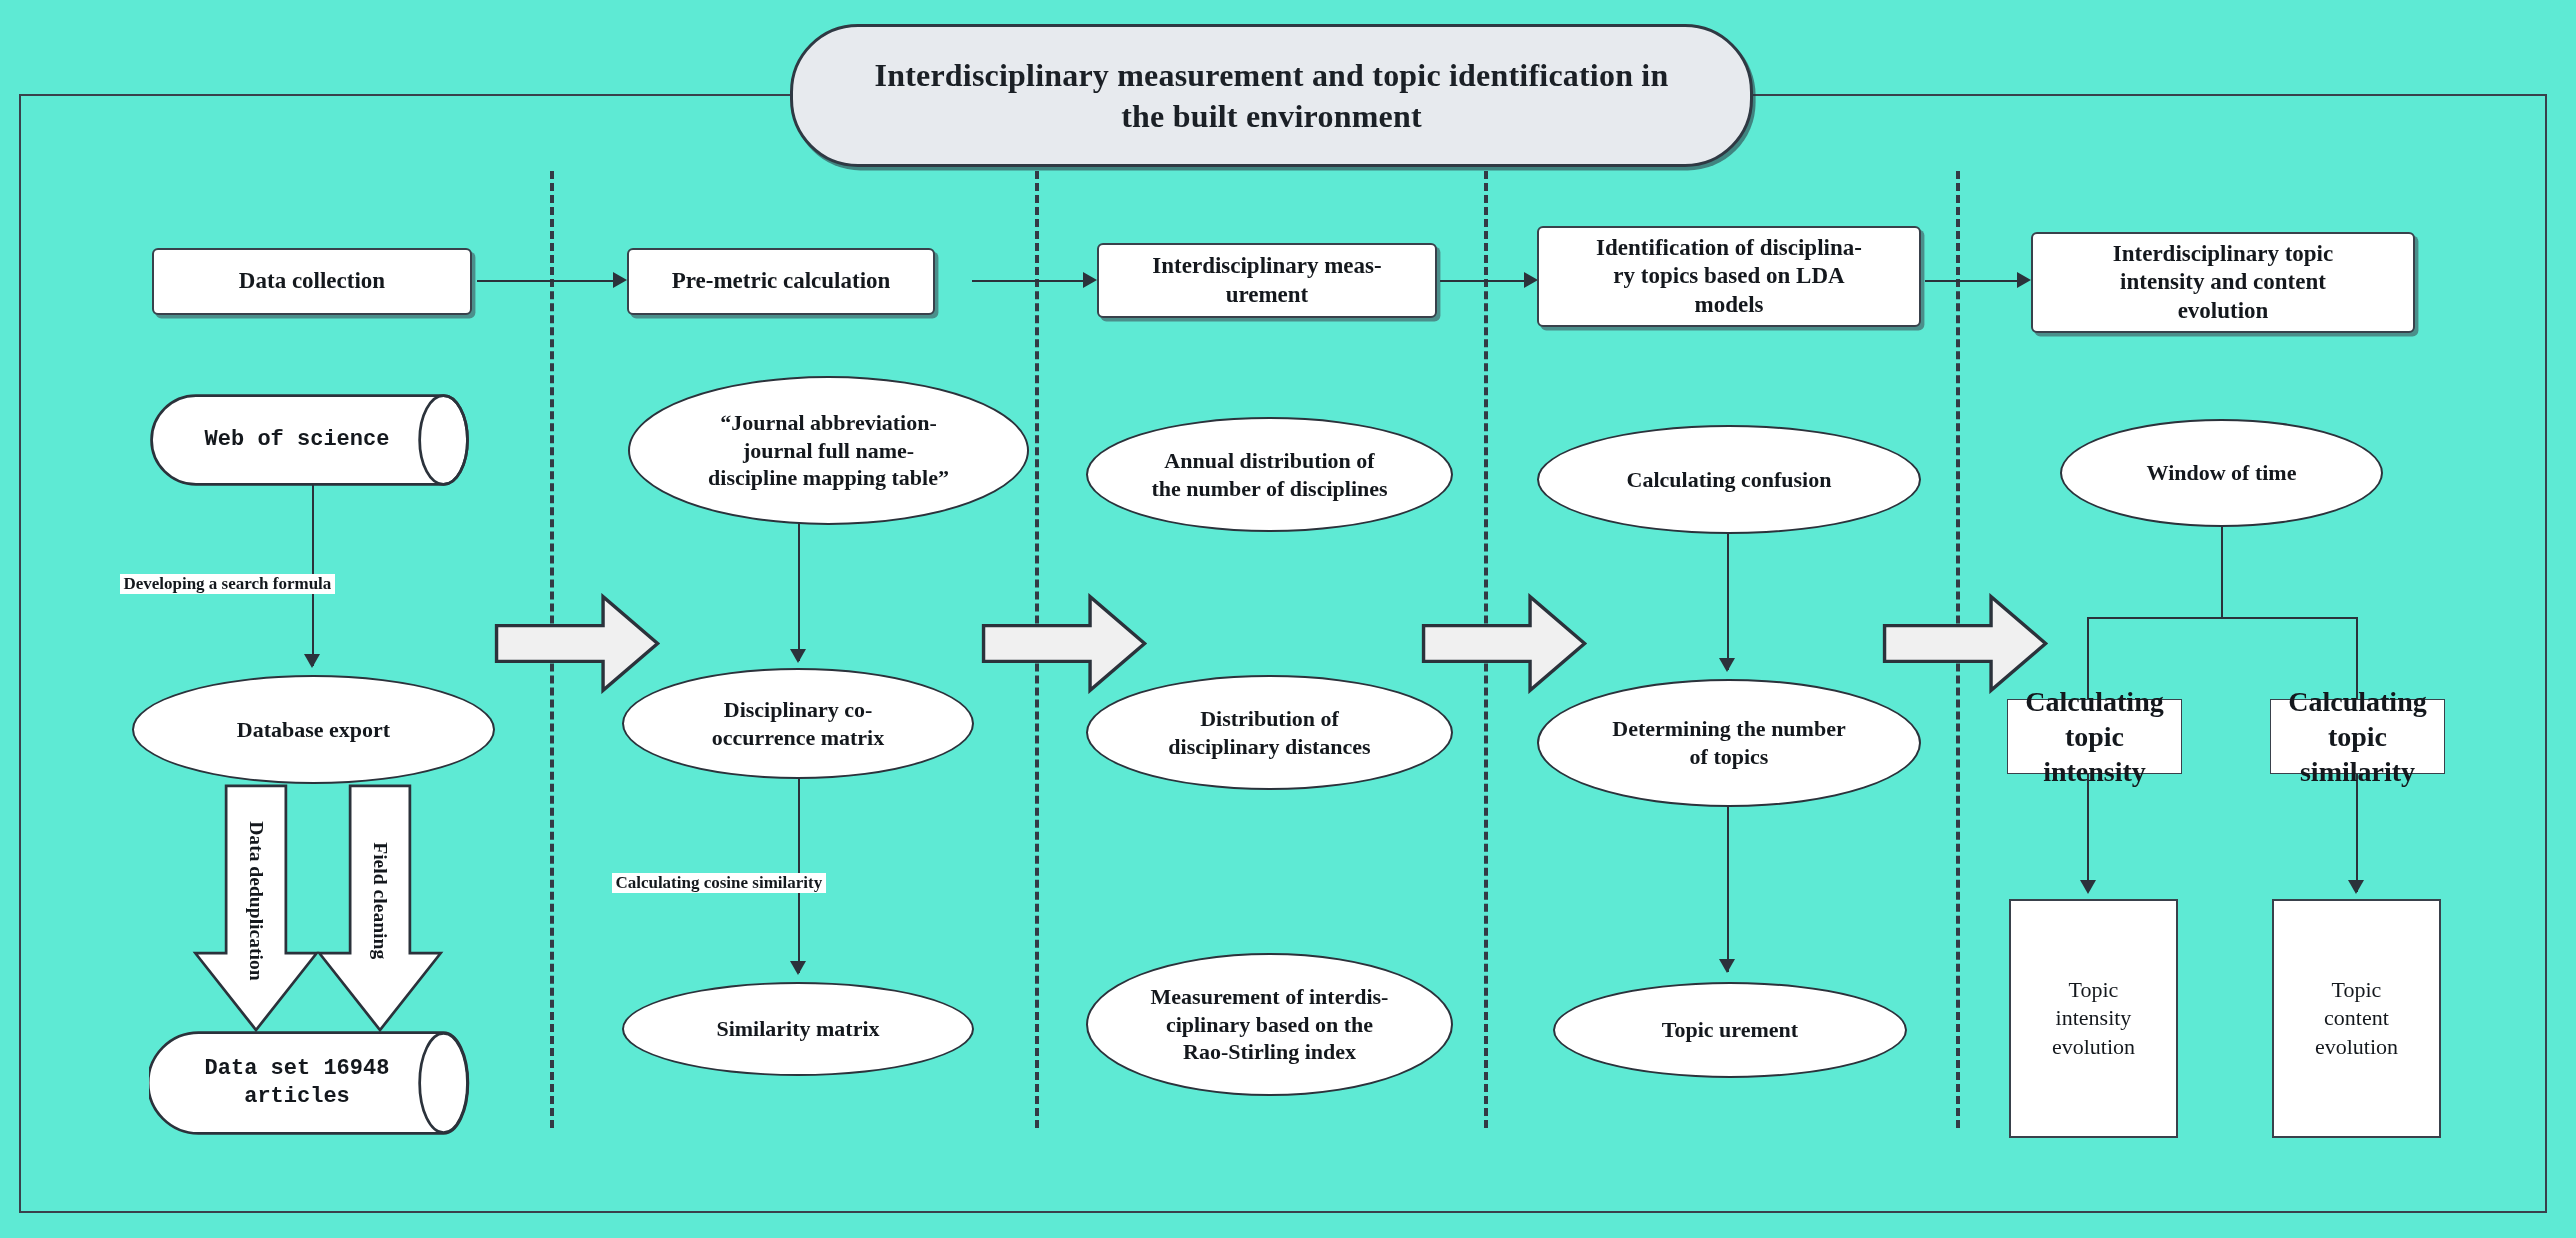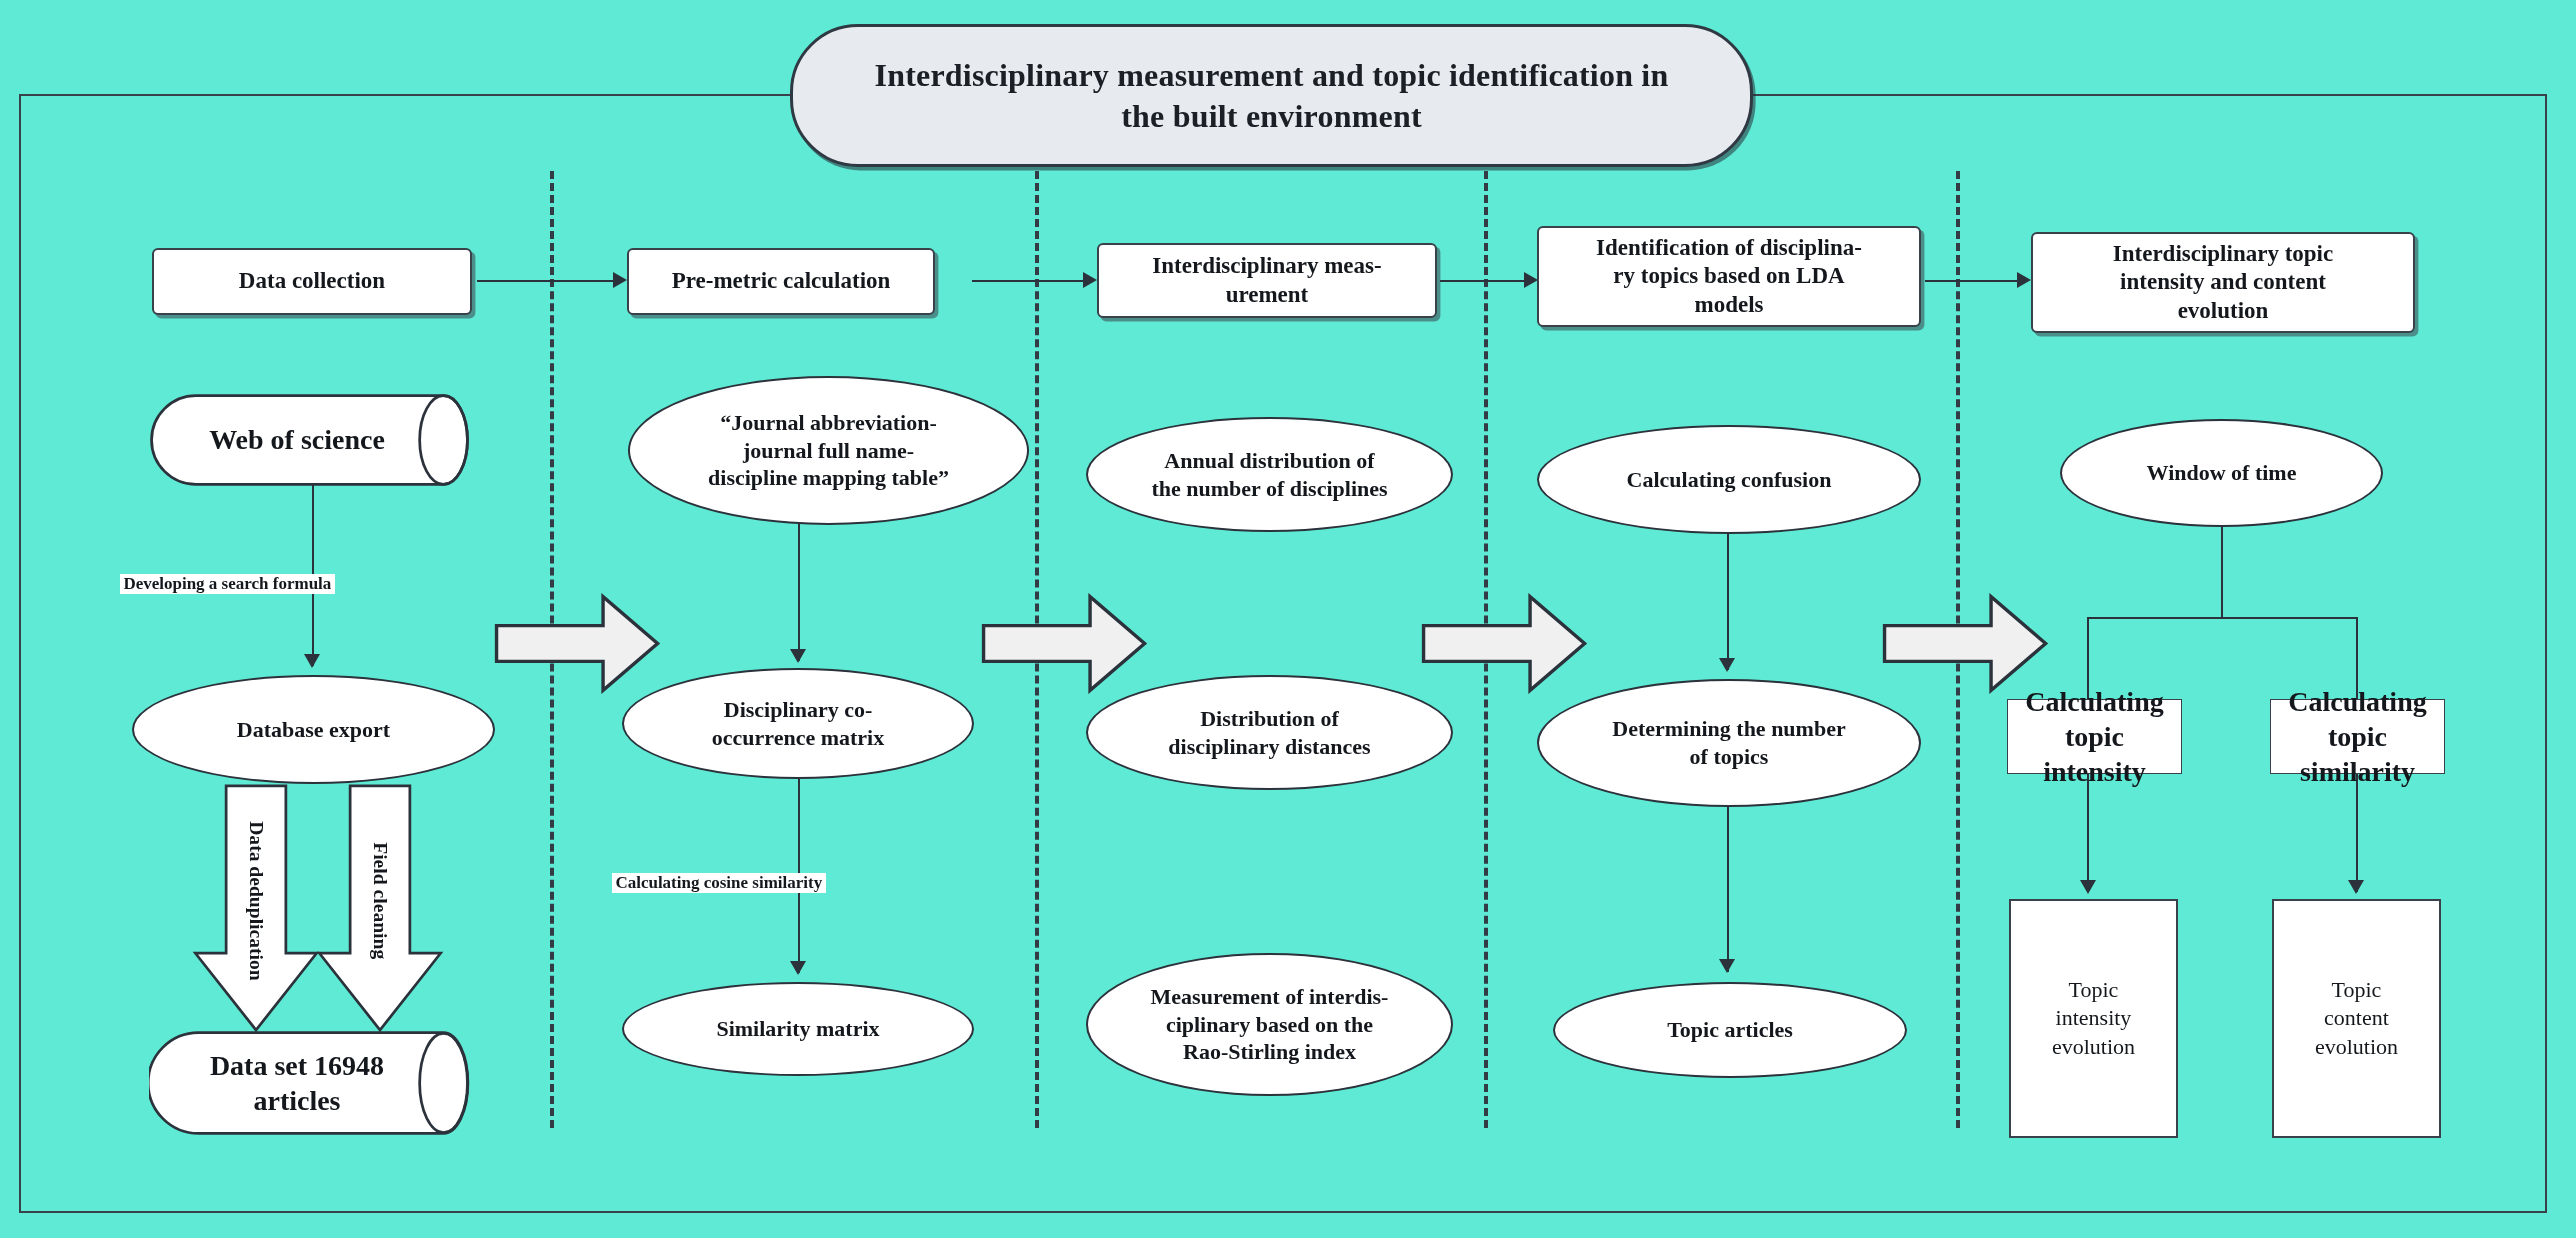--- a/index.html
+++ b/index.html
@@ -61,22 +61,22 @@
     font-size:22px;font-weight:bold;color:#14181d;line-height:1.26;
     box-sizing:border-box;padding:0 13.7px;z-index:4;
   }
 
   
   .cyl{position:absolute;z-index:4;}
   .cyl svg{position:absolute;left:0;top:0;}
   .cyl .cap-label{
     position:absolute;left:0;top:0;width:100%;height:100%;
     display:flex;align-items:center;justify-content:center;text-align:center;
-    font-size:28px;font-weight:bold;color:#14181d;line-height:1.26;
-    padding-right:31px;box-sizing:border-box;
+    font-size:22px;font-weight:bold;color:#14181d;line-height:1.26;
+    padding-right:31px;box-sizing:border-box;font-family:Liberation Mono, monospace;
   }
 
   
   .hline{position:absolute;height:0;border-top:2.6px solid #2b323b;z-index:3;}
   .vline{position:absolute;width:0;border-left:2.6px solid #2b323b;z-index:3;}
   .arrowhead-r{
     position:absolute;width:0;height:0;
     border-left:14.5px solid #2b323b;border-top:8.5px solid transparent;border-bottom:8.5px solid transparent;z-index:3;
   }
   .arrowhead-d{
@@ -248,21 +248,21 @@
 
   <div class="ellipse" style="left:1537px;top:679px;width:384px;height:128px; white-space:pre-line;">
     <span>Determining the number
 of topics</span>
   </div>
 
   <div class="vline" style="left:1727px;top:805px;height:167px;"></div>
   <div class="arrowhead-d" style="left:1719px;top:959px;"></div>
 
   <div class="ellipse" style="left:1553px;top:982px;width:354px;height:96px;">
-    <span>Topic articles</span>
+    <span>Topic urement</span>
   </div>
 
   <div class="ellipse" style="left:2060px;top:419px;width:323px;height:108px;">
     <span>Window of time</span>
   </div>
 
   <div class="vline" style="left:2221px;top:524px;height:94px;"></div>
   <div class="hline" style="left:2087px;top:617px;width:270px;"></div>
   <div class="vline" style="left:2087px;top:617px;height:84px;"></div>
   <div class="vline" style="left:2356px;top:617px;height:84px;"></div>

